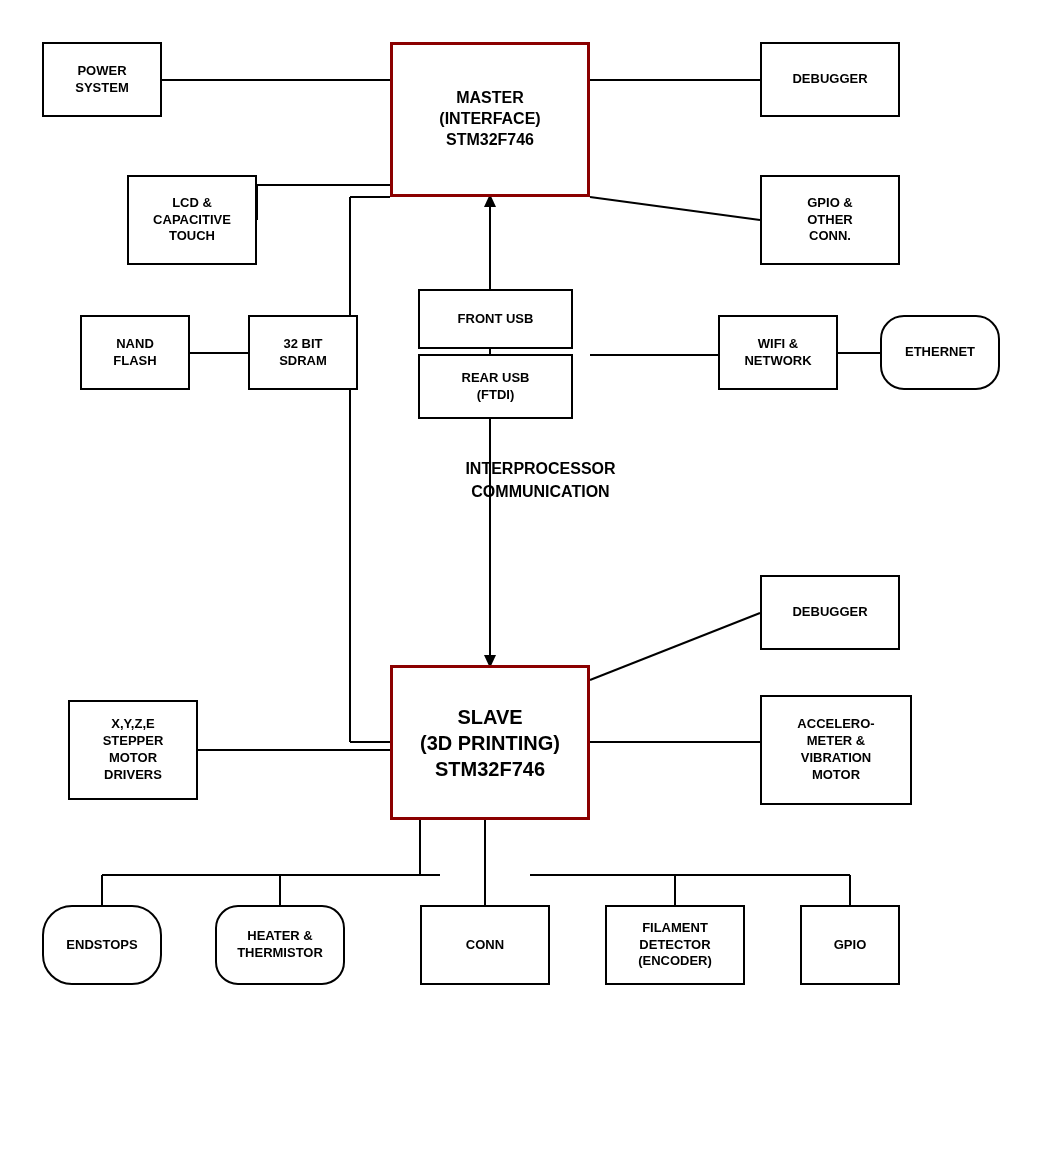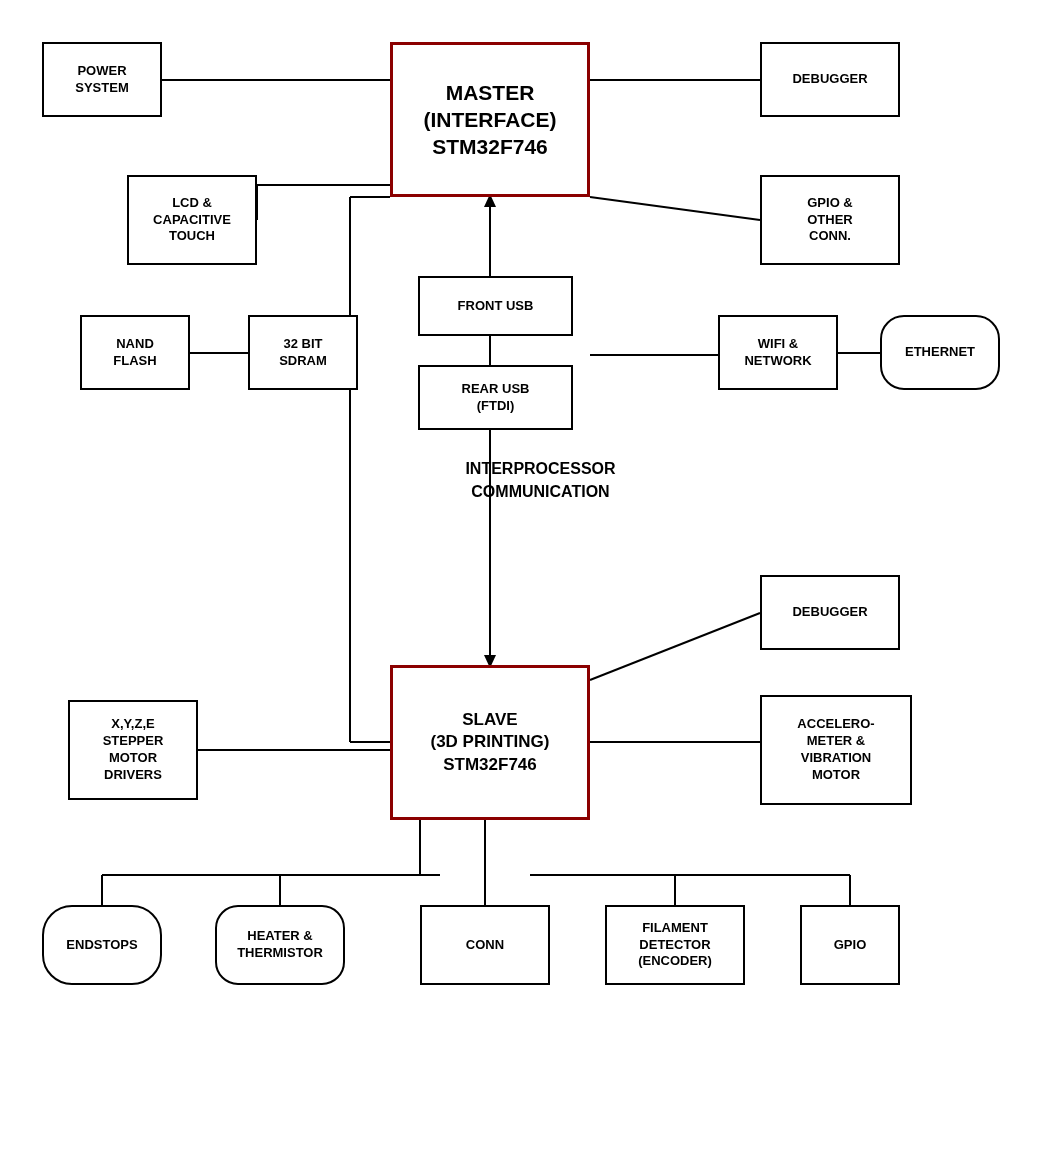--- a/index.html
+++ b/index.html
@@ -100,21 +100,21 @@
   <polygon points="484,207 490,194 496,207" fill="#000"></polygon>
 
 </svg>
 
 <div class="box" style="left:42px;top:42px;width:120px;height:75px;">
   <span style="white-space:pre-line;">POWER
 SYSTEM</span>
 </div>
 
 <div class="box box-red" style="left:390px;top:42px;width:200px;height:155px;">
-  <span style="white-space:pre-line;font-size:21px;">MASTER
+  <span style="white-space:pre-line;font-size:16px;">MASTER
 (INTERFACE)
 STM32F746</span>
 </div>
 
 <div class="box" style="left:760px;top:42px;width:140px;height:75px;">
   <span>DEBUGGER</span>
 </div>
 
 <div class="box" style="left:127px;top:175px;width:130px;height:90px;">
   <span style="white-space:pre-line;">LCD &amp;
@@ -131,25 +131,25 @@
 <div class="box" style="left:80px;top:315px;width:110px;height:75px;">
   <span style="white-space:pre-line;">NAND
 FLASH</span>
 </div>
 
 <div class="box" style="left:248px;top:315px;width:110px;height:75px;">
   <span style="white-space:pre-line;">32 BIT
 SDRAM</span>
 </div>
 
-<div class="box" style="left:418px;top:276px;width:155px;height:60px;">
+<div class="box" style="left:418px;top:289px;width:155px;height:60px;">
   <span>FRONT USB</span>
 </div>
 
-<div class="box" style="left:418px;top:365px;width:155px;height:65px;">
+<div class="box" style="left:418px;top:354px;width:155px;height:65px;">
   <span style="white-space:pre-line;">REAR USB
 (FTDI)</span>
 </div>
 
 <div class="box" style="left:718px;top:315px;width:120px;height:75px;">
   <span style="white-space:pre-line;">WIFI &amp;
 NETWORK</span>
 </div>
 
 <div class="box" style="left:880px;top:315px;width:120px;height:75px;border-radius:24px;">
@@ -160,21 +160,21 @@
             display:flex;align-items:center;justify-content:center;text-align:center;
             font-family:Arial,sans-serif;font-size:16px;font-weight:bold;line-height:1.4;">
   <span>INTERPROCESSOR<br>COMMUNICATION</span>
 </div>
 
 <div class="box" style="left:760px;top:575px;width:140px;height:75px;">
   <span>DEBUGGER</span>
 </div>
 
 <div class="box box-red" style="left:390px;top:665px;width:200px;height:155px;">
-  <span style="white-space:pre-line;font-size:17px;">SLAVE
+  <span style="white-space:pre-line;font-size:20px;">SLAVE
 (3D PRINTING)
 STM32F746</span>
 </div>
 
 <div class="box" style="left:68px;top:700px;width:130px;height:100px;">
   <span style="white-space:pre-line;">X,Y,Z,E
 STEPPER
 MOTOR
 DRIVERS</span>
 </div>

